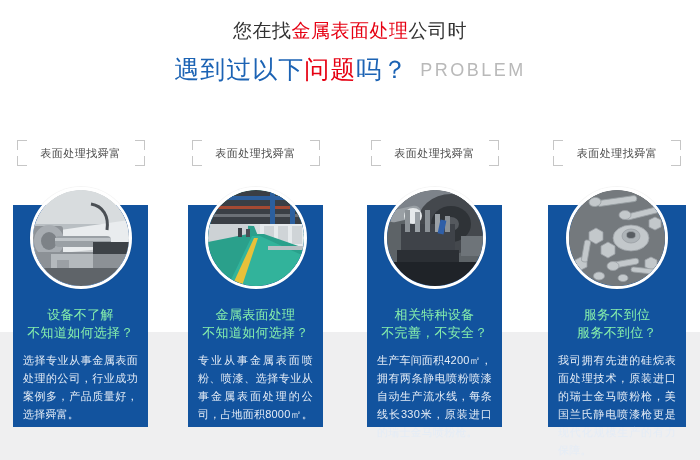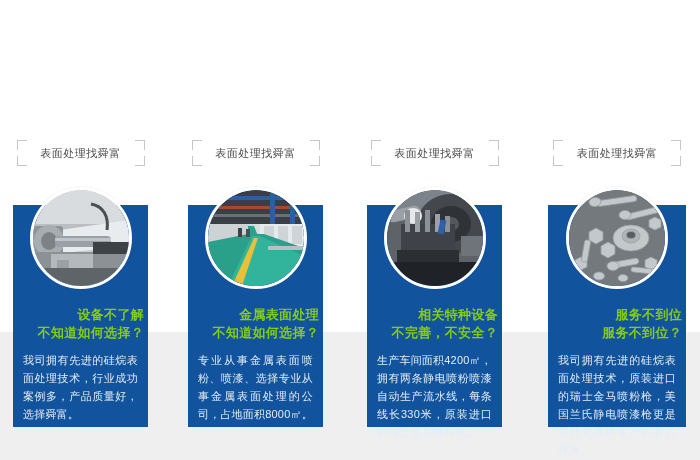--- a/index.html
+++ b/index.html
@@ -147,25 +147,25 @@
     border-radius: 50%;
     overflow: hidden;
   }
 
   
   .panel-title {
     position: absolute;
     left: 4px;
     right: 4px;
     top: 101px;
-    text-align: right;
-    color: #84cc16;
+    text-align: center;
+    color: #86efac;
     font-size: 13px;
     line-height: 18px;
-    font-weight: bold;
+    font-weight: normal;
     letter-spacing: 0.3px;
   }
   .panel-title .t2 { display: block; }
 
   .panel-body {
     position: absolute;
     left: 10px;
     right: 10px;
     top: 146px;
     color: #e4ecf6;
@@ -175,37 +175,42 @@
     letter-spacing: 0.2px;
   }
 </style>
 </head>
 <body>
 
 <div class="page">
 
   <div class="grey-band"></div>
 
+  <div class="header">
+    <div class="headline-1"><span>您在找</span><span class="hl-red">金属表面处理</span><span>公司时</span></div>
+
+    <div class="headline-2"><span>遇到过以下</span><span class="hl-red">问题</span><span>吗？</span><span class="hl-en">PROBLEM</span></div>
+  </div>
 
   <div class="cards">
 
     <div class="card c0">
       <div class="tag">
         <span class="bracket tl"></span>
         <span class="bracket tr"></span>
         <span class="bracket bl"></span>
         <span class="bracket br"></span>
         <span class="tag-label">表面处理找舜富</span>
       </div>
       <div class="panel">
         <div class="panel-title">
           <span>设备不了解</span>
           <span class="t2">不知道如何选择？</span>
         </div>
-        <div class="panel-body">我司拥有先进的硅烷表面处理技术，行业成功案例多，产品质量好，选择舜富。</div>
+        <div class="panel-body">选择专业从事金属表面处理的公司，行业成功案例多，产品质量好，选择舜富。</div>
       </div>
       <div class="photo">
         <div class="photo-inner">
           <svg viewBox="0 0 96 96" width="96" height="96" aria-hidden="true">
             <rect width="96" height="96" fill="#c9cdd0"></rect>
             <rect x="0" y="0" width="96" height="40" fill="#d8dcde"></rect>
             <rect x="0" y="34" width="96" height="10" fill="#b9bfc3"></rect>
             <path d="M0 44 L96 30 L96 56 L0 66 Z" fill="#e9ecee"></path>
             <rect x="0" y="36" width="30" height="30" rx="3" fill="#8e9398"></rect>
             <ellipse cx="16" cy="51" rx="15" ry="16" fill="#a8adb2"></ellipse>

